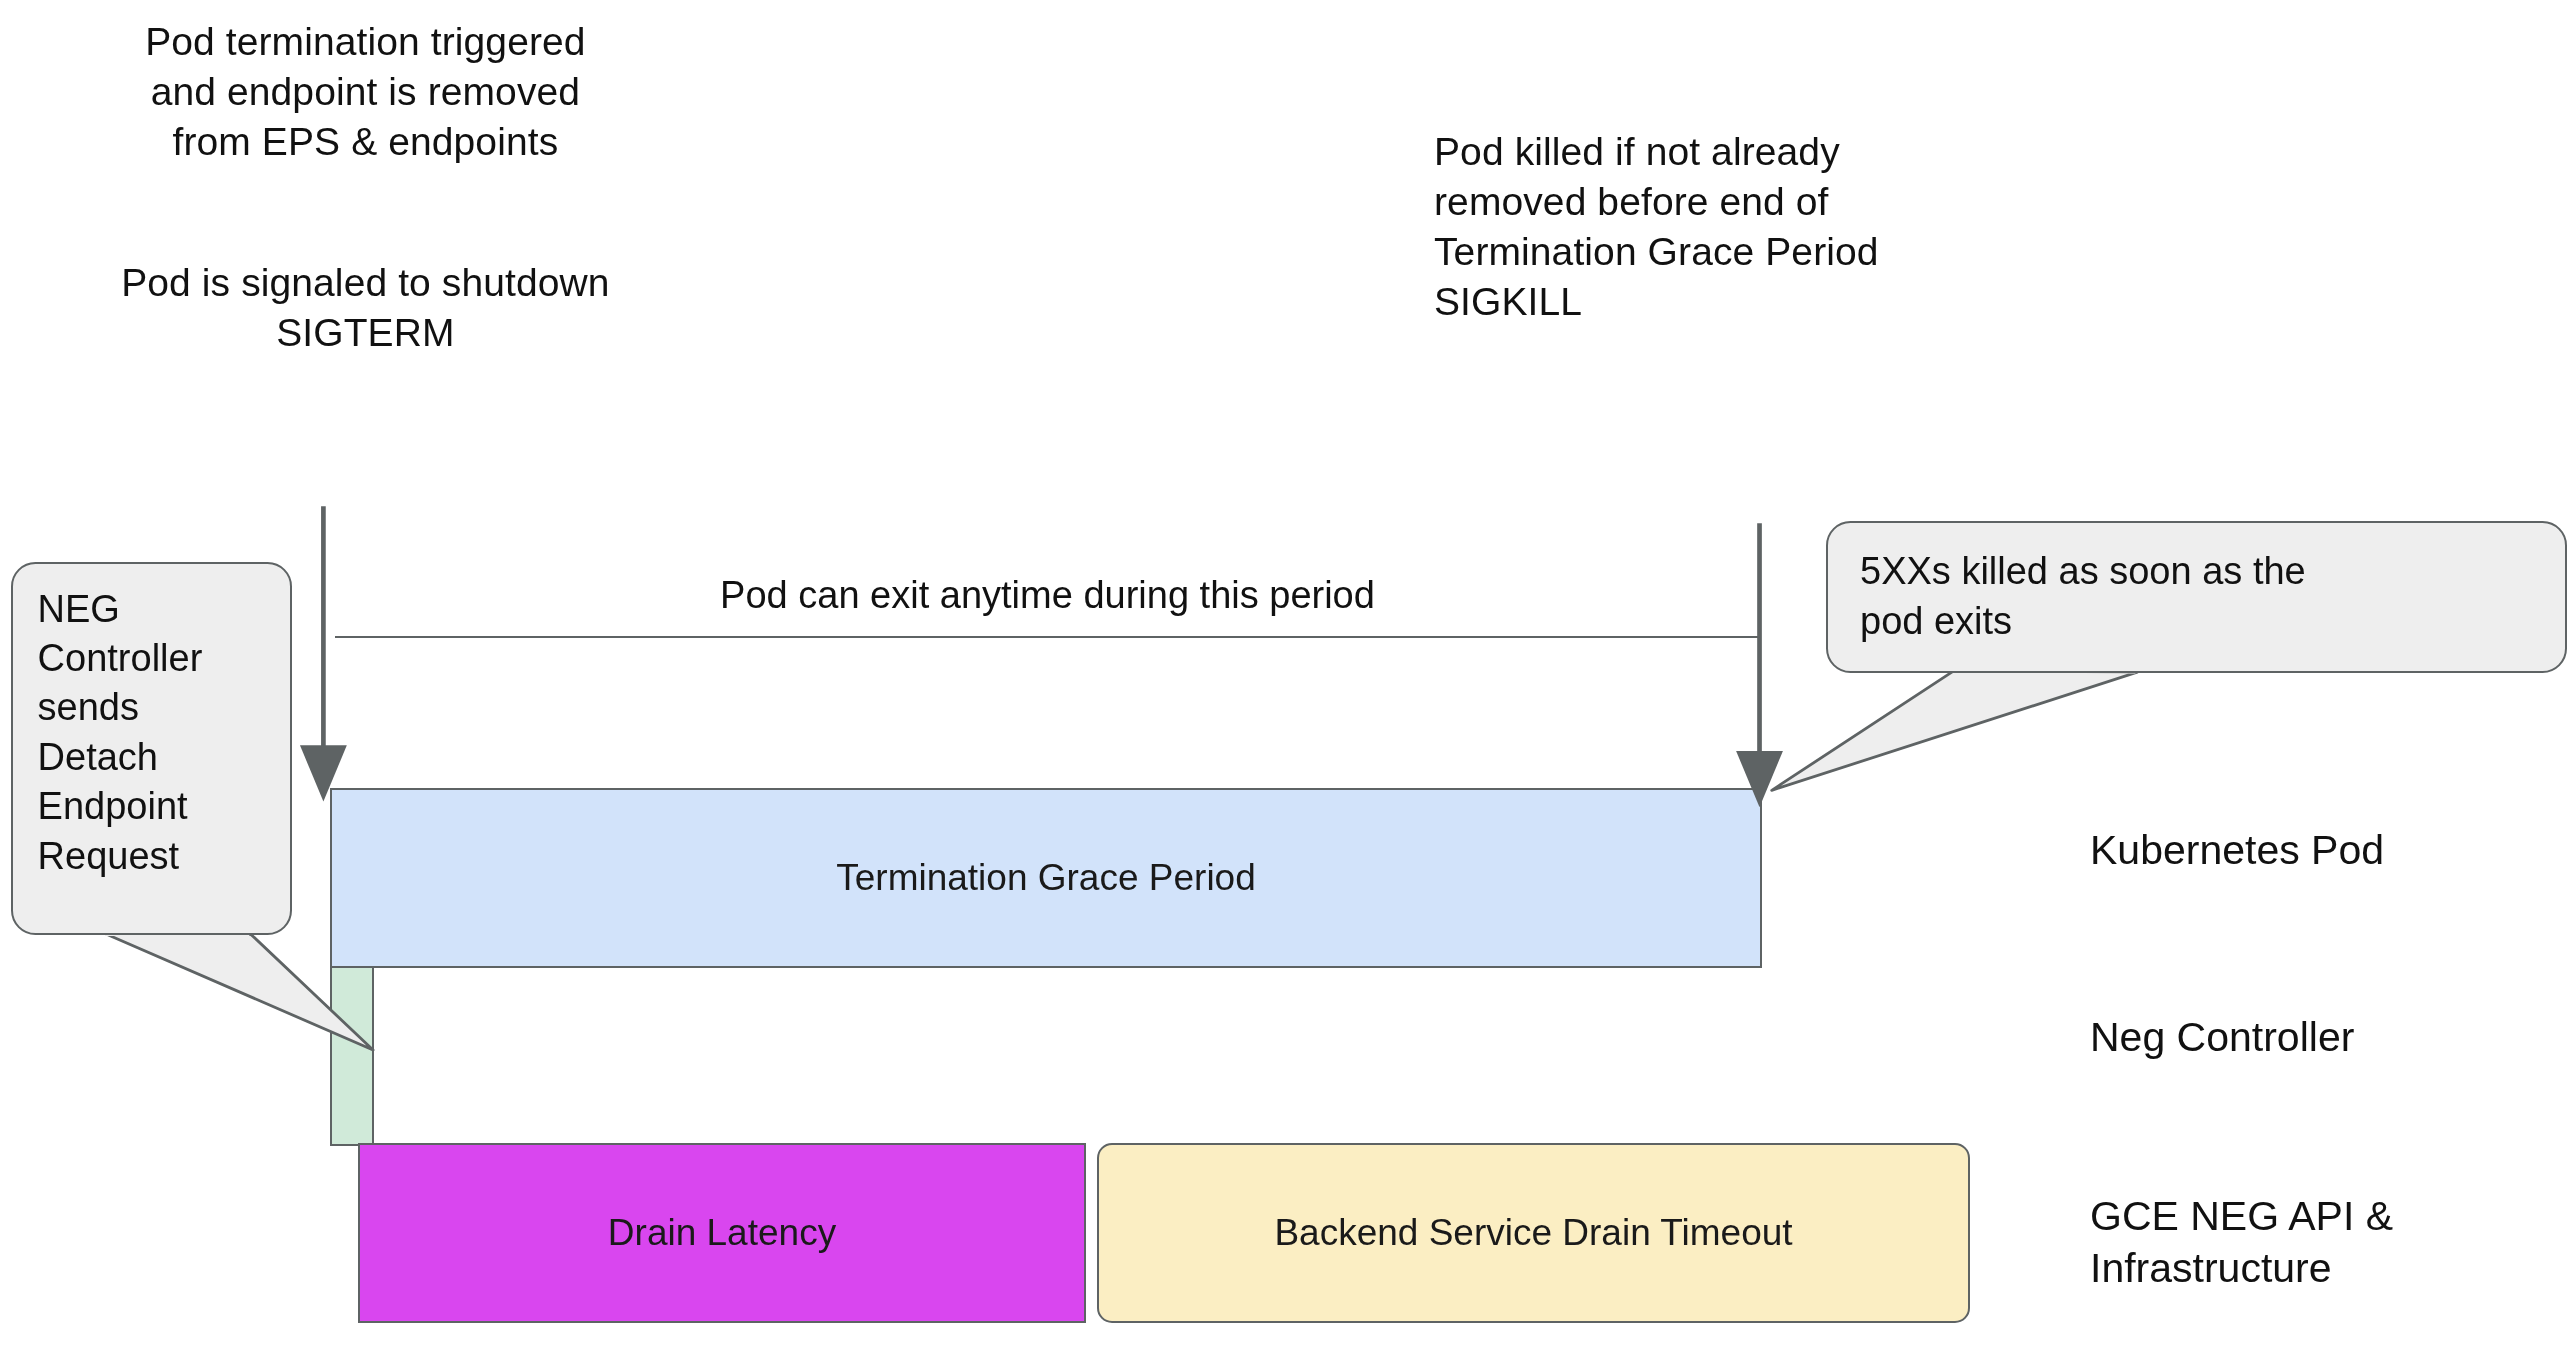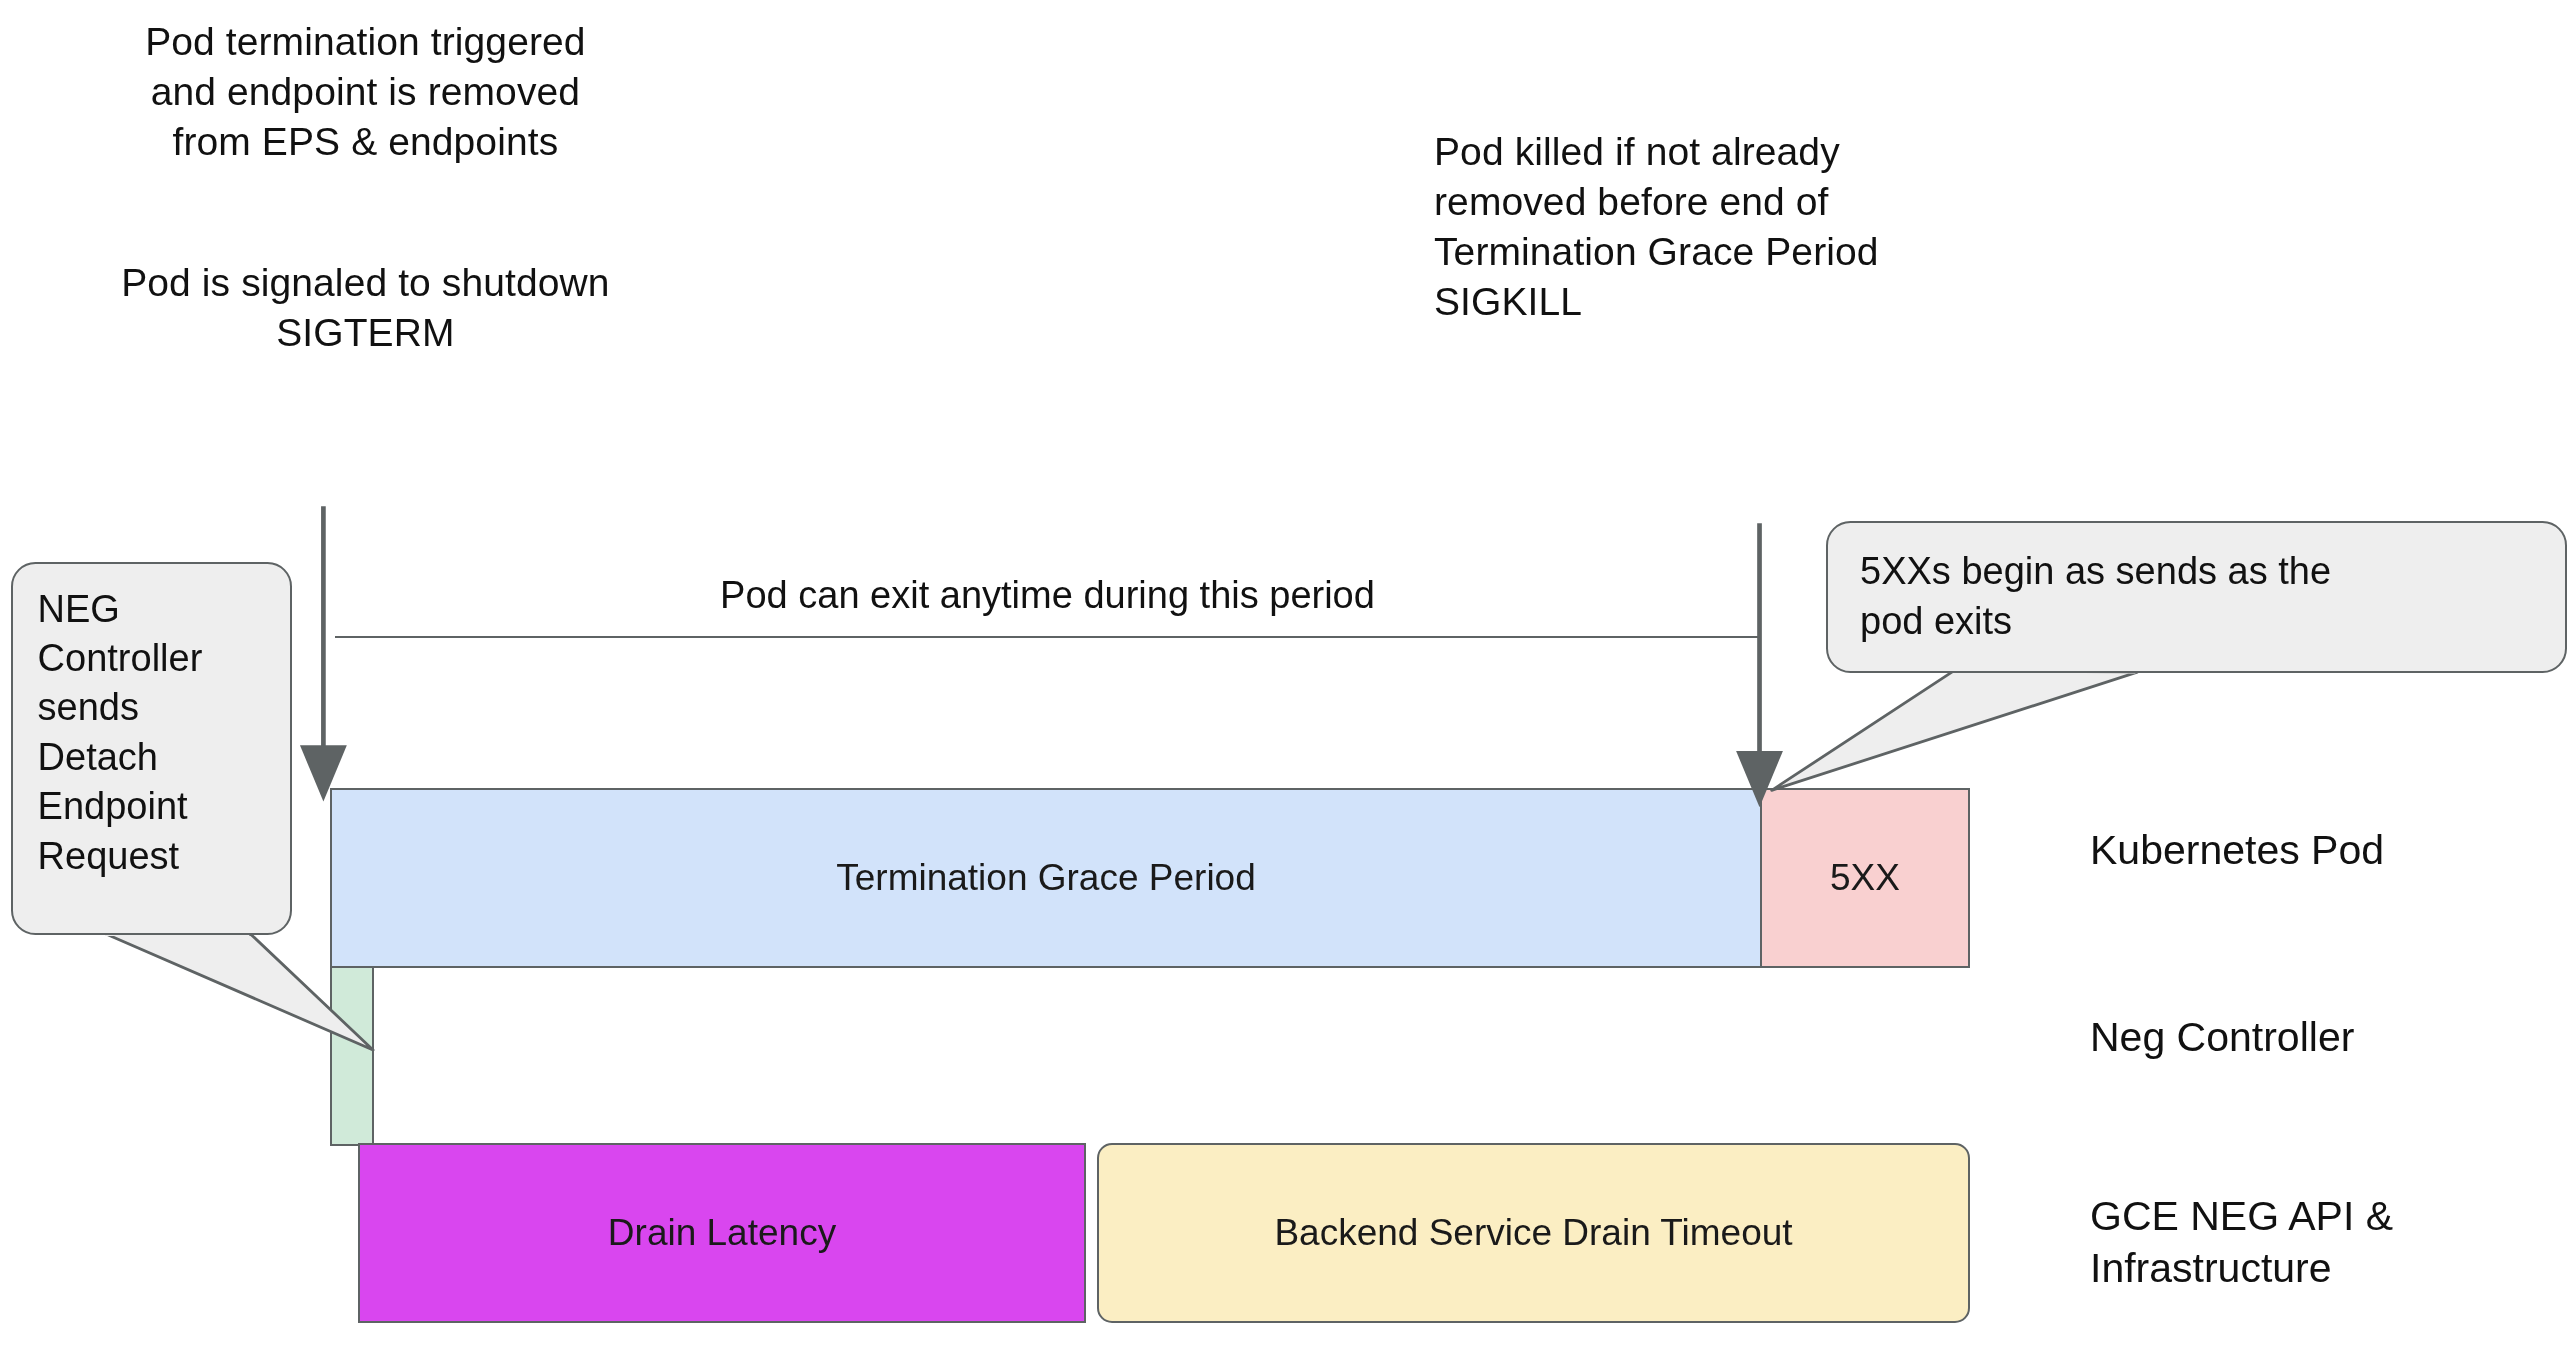--- a/index.html
+++ b/index.html
@@ -188,23 +188,20 @@
 SIGKILL</div>
 
   <div id="span-label">Pod can exit anytime during this period</div>
 
   <div id="span-rule"></div>
 
   <div class="bar" id="bar-tgp">
     <span>Termination Grace Period</span>
   </div>
 
-  <div class="bar" id="bar-5xx">
-    <span>5XX</span>
-  </div>
 
   <div class="bar" id="bar-neg">
     <span></span>
   </div>
 
   <div class="bar" id="bar-drain-latency">
     <span>Drain Latency</span>
   </div>
 
   <div class="bar" id="bar-bsdt">
@@ -237,17 +234,17 @@
     <line x1="1877" y1="558" x2="1877" y2="832" stroke="#5e6364" stroke-width="5" marker-end="url(#arrowhead)"></line>
   </svg>
 
   <div class="callout" id="callout-neg">NEG
 Controller
 sends
 Detach
 Endpoint
 Request</div>
 
-  <div class="callout" id="callout-5xx">5XXs begin as sends as the
+  <div class="callout" id="callout-5xx">5XXs killed as soon as the
 pod exits</div>
 
 </div>
 
 
 </body></html>

